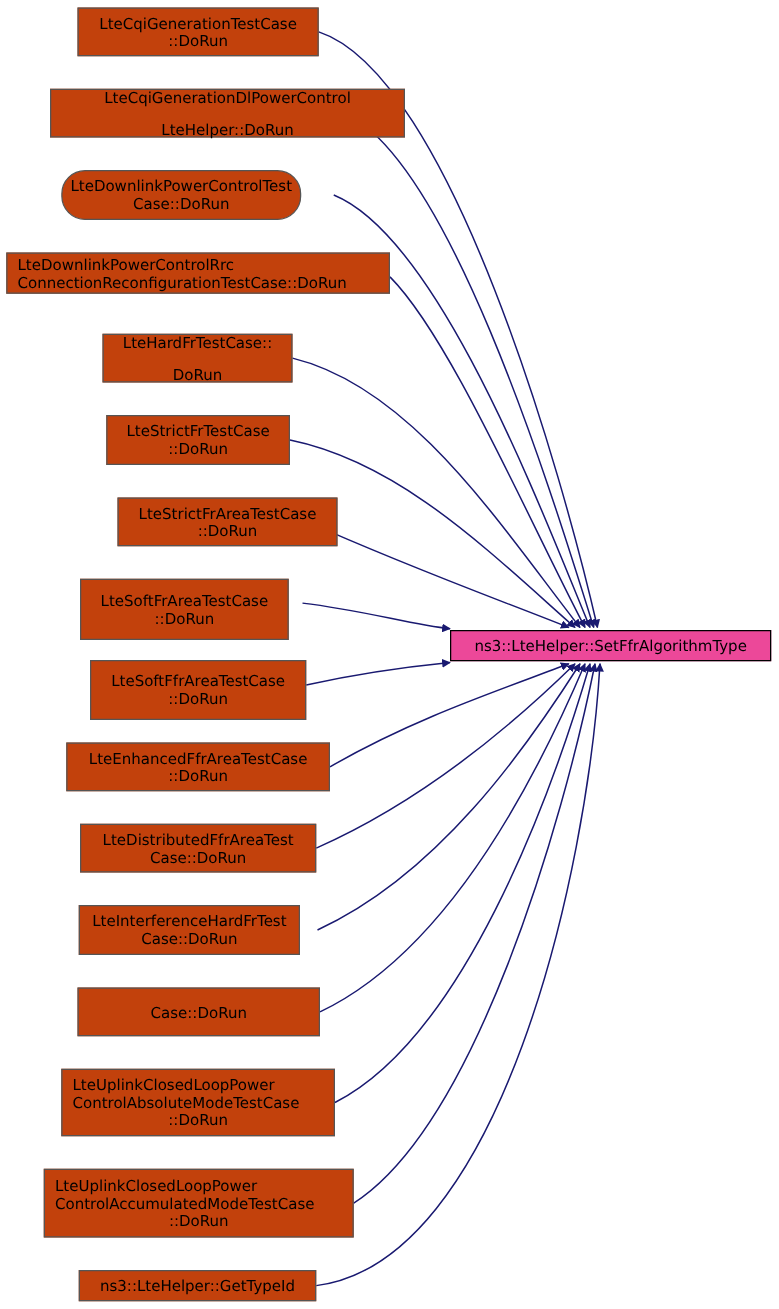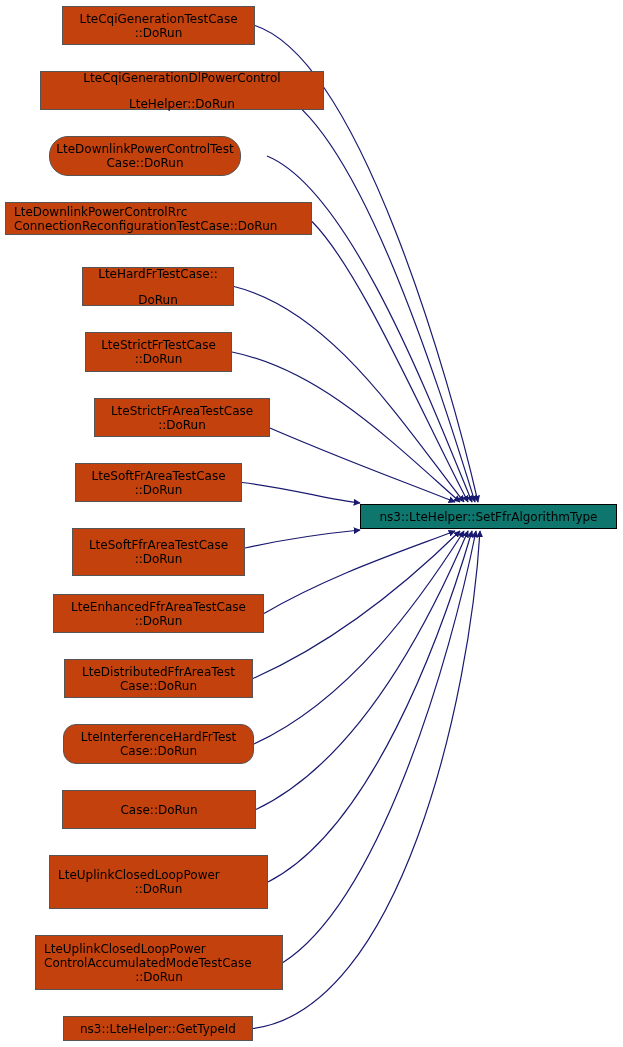--- a/index.html
+++ b/index.html
@@ -7,21 +7,21 @@
          font-family: "DejaVu Sans", sans-serif; }
   svg#graph { position: absolute; left: 0; top: 0; }
   .node { position: absolute; box-sizing: border-box; background: #c2410c;
           border: 1.3px solid #555555; font-size: 12px; line-height: 14px;
           color: #000; display: flex; flex-direction: column; justify-content: center;
           cursor: pointer; }
   .node .line { display: block; white-space: nowrap; }
   .node.center .line { text-align: center; }
   .node.left .line { text-align: left; padding-left: 8px; }
   .node.left .line.last-center { text-align: center; padding-left: 0; }
-  .node.target { background: #0f766e; border-color: #000000; }
+  .node.target { background: #ec4899; border-color: #000000; }
 </style>
 </head>
 <body>
 
 <svg id="graph" width="623" height="1047" viewBox="0 0 623 1047" xmlns="http://www.w3.org/2000/svg">
   <defs>
     <marker id="arrow" viewBox="0 0 10 10" refX="9" refY="5" markerWidth="7" markerHeight="7" orient="auto-start-reverse" markerUnits="userSpaceOnUse">
       <path d="M0,0 L10,5 L0,10 z" fill="#191970"></path>
     </marker>
   </defs>
@@ -70,45 +70,46 @@
       <span class="line">DoRun</span>
     </div>
     <div class="node center" style="left: 85px; top: 332px; width: 147px; height: 40px; justify-content: center;">
       <span class="line">LteStrictFrTestCase</span>
       <span class="line">::DoRun</span>
     </div>
     <div class="node center" style="left: 70px; top: 398px; width: 176px; height: 39px; margin-left: 24px;">
       <span class="line">LteStrictFrAreaTestCase</span>
       <span class="line">::DoRun</span>
     </div>
-    <div class="node center" style="left: 75px; top: 463px; width: 167px; height: 39px;">
+    <div class="node center" style="left: 64px; top: 463px; width: 167px; height: 49px;">
       <span class="line">LteSoftFrAreaTestCase</span>
       <span class="line">::DoRun</span>
     </div>
     <div class="node center" style="left: 72px; top: 528px; width: 173px; height: 48px;">
       <span class="line">LteSoftFfrAreaTestCase</span>
       <span class="line">::DoRun</span>
     </div>
     <div class="node center" style="left: 53px; top: 594px; width: 211px; height: 39px;">
       <span class="line">LteEnhancedFfrAreaTestCase</span>
       <span class="line">::DoRun</span>
     </div>
     <div class="node center" style="left: 64px; top: 659px; width: 189px; height: 39px;">
       <span class="line">LteDistributedFfrAreaTest</span>
       <span class="line">Case::DoRun</span>
     </div>
-    <div class="node center" style="left: 63px; top: 724px; width: 191px; height: 40px; border-radius: 13px;">
+    <div class="node center" style="left: 63px; top: 724px; width: 177px; height: 40px;">
       <span class="line">LteInterferenceHardFrTest</span>
       <span class="line">Case::DoRun</span>
     </div>
     <div class="node center" style="left: 62px; top: 790px; width: 194px; height: 39px;">
       <span class="line">Case::DoRun</span>
     </div>
     <div class="node left" style="left: 49px; top: 855px; width: 219px; height: 54px;">
       <span class="line">LteUplinkClosedLoopPower</span>
+      <span class="line">ControlAbsoluteModeTestCase</span>
       <span class="line last-center">::DoRun</span>
     </div>
     <div class="node left" style="left: 35px; top: 935px; width: 248px; height: 55px;">
       <span class="line">LteUplinkClosedLoopPower</span>
       <span class="line">ControlAccumulatedModeTestCase</span>
       <span class="line last-center">::DoRun</span>
     </div>
     <div class="node center" style="left: 63px; top: 1016px; width: 190px; height: 25px;">
       <span class="line">ns3::LteHelper::GetTypeId</span>
     </div>

